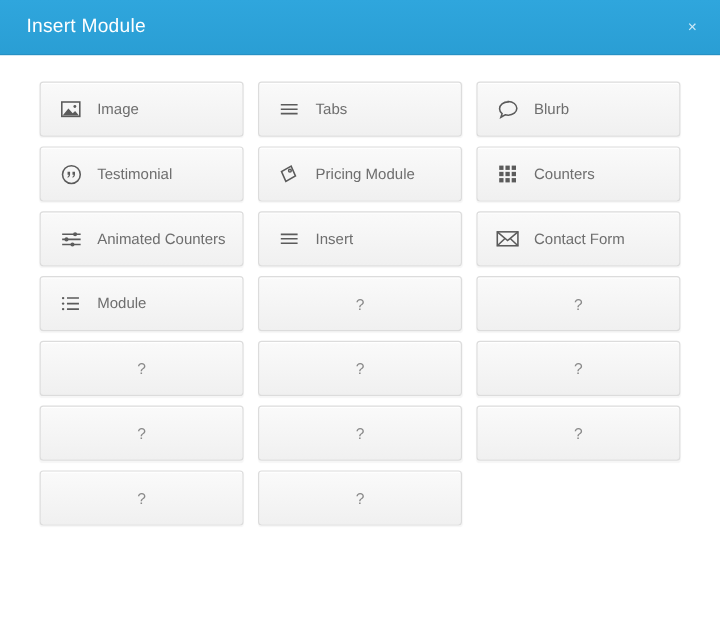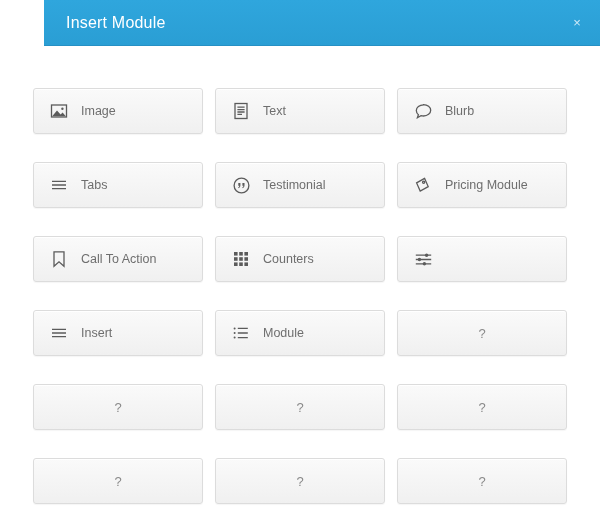--- a/index.html
+++ b/index.html
@@ -12,21 +12,20 @@
   .modal{width:600px;height:529px;background:#fff;position:relative;}
 
   
   .modal-header{
     height:45px;
     background:#2ea3da;
     background:linear-gradient(to bottom,#2fa6dd 0%,#2a9ed4 100%);
     position:relative;
     display:flex;align-items:center;
     border-bottom:1px solid #2690c4;
-    margin-left:44px;
   }
   .modal-title{
     color:#ffffff;
     font-size:16px;
     font-weight:400;
     letter-spacing:.2px;
     margin-left:22px;
     line-height:1;
   }
   .close-btn{
@@ -53,21 +52,20 @@
     height:46px;
     box-sizing:border-box;
     border:1px solid #dcdcdc;
     border-radius:3px;
     background:linear-gradient(to bottom,#fafafa 0%,#f0f0f0 100%);
     box-shadow:0 1px 1px rgba(0,0,0,0.04), inset 0 1px 0 #fff;
     display:flex;align-items:center;
     padding:0 14px;
     cursor:pointer;
     font-family:"Liberation Sans", sans-serif;
-    margin-top:20px;
   }
   .mod-btn .ico{
     width:22px;height:22px;
     flex:0 0 22px;
     display:flex;align-items:center;justify-content:center;
     color:#5b5b5b;
     margin-right:11px;
   }
   .mod-btn .ico svg{display:block;}
   .mod-btn .lbl{
@@ -103,68 +101,51 @@
               <rect x="2.5" y="4" width="15" height="12" stroke="currentColor" fill="none" stroke-width="1.3"></rect>
               <circle cx="13.4" cy="7.8" r="1.2" fill="currentColor" stroke="none"></circle>
               <path d="M3.2 15.2 L8 9.4 L11.6 13.4 L13.6 11.4 L16.8 15.2 Z" fill="currentColor" stroke="none"></path>
             </svg>
           </span>
           <span class="lbl">Image</span>
         </div>
         <div class="mod-btn">
           <span class="ico">
             <svg width="20" height="20" viewBox="0 0 20 20">
-              <rect x="4" y="2.5" width="12" height="15" stroke="currentColor" fill="none" stroke-width="1.3"></rect>
-              <path d="M6.4 6.2h7.2M6.4 8.6h7.2M6.4 11h7.2M6.4 13.4h4.6" stroke="currentColor" fill="none" stroke-width="1.3"></path>
-            </svg>
-          </span>
-          <span class="lbl">Text</span>
+              <path d="M3 6.3h14M3 10h14M3 13.7h14" stroke="currentColor" fill="none" stroke-width="1.3"></path>
+            </svg>
+          </span>
+          <span class="lbl">Tabs</span>
         </div>
         <div class="mod-btn">
           <span class="ico">
             <svg width="21" height="21" viewBox="0 0 21 21">
               <path d="M10.5 3.6c4 0 7.2 2.5 7.2 5.7s-3.2 5.7-7.2 5.7c-.9 0-1.7-.1-2.5-.3l-3.6 2 1-3a5.3 5.3 0 0 1-2.1-4.1c0-3.2 3.2-5.7 7.2-5.7Z" stroke="currentColor" fill="none" stroke-width="1.3"></path>
             </svg>
           </span>
           <span class="lbl">Blurb</span>
-        </div>
-        <div class="mod-btn">
-          <span class="ico">
-            <svg width="20" height="20" viewBox="0 0 20 20">
-              <path d="M3 6.3h14M3 10h14M3 13.7h14" stroke="currentColor" fill="none" stroke-width="1.3"></path>
-            </svg>
-          </span>
-          <span class="lbl">Tabs</span>
         </div>
         <div class="mod-btn">
           <span class="ico">
             <svg width="21" height="21" viewBox="0 0 21 21">
               <circle cx="10.5" cy="10.5" r="7.4" stroke="currentColor" fill="none" stroke-width="1.3"></circle>
               <path d="M7.3 8.1h2.1v2.1c0 1.5-.7 2.5-2.1 3v-1c.7-.3 1-.8 1-1.5H7.3Z" fill="currentColor" stroke="none"></path>
               <path d="M11.4 8.1h2.1v2.1c0 1.5-.7 2.5-2.1 3v-1c.7-.3 1-.8 1-1.5h-1Z" fill="currentColor" stroke="none"></path>
             </svg>
           </span>
           <span class="lbl">Testimonial</span>
         </div>
         <div class="mod-btn">
           <span class="ico">
             <svg width="21" height="21" viewBox="0 0 21 21">
               <path d="M11.6 3.4 3.6 7.9l3.6 8.2 8-4.5Z" stroke="currentColor" fill="none" stroke-width="1.3"></path>
               <circle cx="10.6" cy="7.2" r="1.1" stroke="currentColor" fill="none" stroke-width="1.3"></circle>
             </svg>
           </span>
           <span class="lbl">Pricing Module</span>
-        </div>
-        <div class="mod-btn">
-          <span class="ico">
-            <svg width="20" height="20" viewBox="0 0 20 20">
-              <path d="M5 2.8h10v14.4l-5-4.4-5 4.4Z" stroke="currentColor" fill="none" stroke-width="1.3"></path>
-            </svg>
-          </span>
-          <span class="lbl">Call To Action</span>
         </div>
         <div class="mod-btn">
           <span class="ico">
             <svg width="20" height="20" viewBox="0 0 20 20">
               <g fill="currentColor">
                 <rect x="3" y="3" width="3.6" height="3.6"></rect>
                 <rect x="8.2" y="3" width="3.6" height="3.6"></rect>
                 <rect x="13.4" y="3" width="3.6" height="3.6"></rect>
                 <rect x="3" y="8.2" width="3.6" height="3.6"></rect>
                 <rect x="8.2" y="8.2" width="3.6" height="3.6"></rect>
@@ -179,28 +160,38 @@
         </div>
         <div class="mod-btn">
           <span class="ico">
             <svg width="21" height="21" viewBox="0 0 21 21">
               <path d="M2.8 6.2h15.4M2.8 10.5h15.4M2.8 14.8h15.4" stroke="currentColor" fill="none" stroke-width="1.3"></path>
               <circle cx="13.6" cy="6.2" r="1.7" fill="currentColor"></circle>
               <circle cx="6.4" cy="10.5" r="1.7" fill="currentColor"></circle>
               <circle cx="11.4" cy="14.8" r="1.7" fill="currentColor"></circle>
             </svg>
           </span>
+          <span class="lbl">Animated Counters</span>
         </div>
         <div class="mod-btn">
           <span class="ico">
             <svg width="20" height="20" viewBox="0 0 20 20">
               <path d="M3 6.3h14M3 10h14M3 13.7h14" stroke="currentColor" fill="none" stroke-width="1.3"></path>
             </svg>
           </span>
           <span class="lbl">Insert</span>
+        </div>
+        <div class="mod-btn">
+          <span class="ico">
+            <svg width="22" height="22" viewBox="0 0 22 22">
+              <rect x="2.4" y="5.2" width="17.2" height="11.6" stroke="currentColor" fill="none" stroke-width="1.3"></rect>
+              <path d="M2.4 5.2 11 12.4 19.6 5.2M2.4 16.8 8.6 11M19.6 16.8 13.4 11" stroke="currentColor" fill="none" stroke-width="1.3"></path>
+            </svg>
+          </span>
+          <span class="lbl">Contact Form</span>
         </div>
         <div class="mod-btn">
           <span class="ico">
             <svg width="20" height="20" viewBox="0 0 20 20">
               <g fill="currentColor">
                 <circle cx="3.6" cy="5.4" r="1"></circle>
                 <circle cx="3.6" cy="10" r="1"></circle>
                 <circle cx="3.6" cy="14.6" r="1"></circle>
               </g>
               <path d="M6.8 5.4h10M6.8 10h10M6.8 14.6h10" stroke="currentColor" fill="none" stroke-width="1.3"></path>

